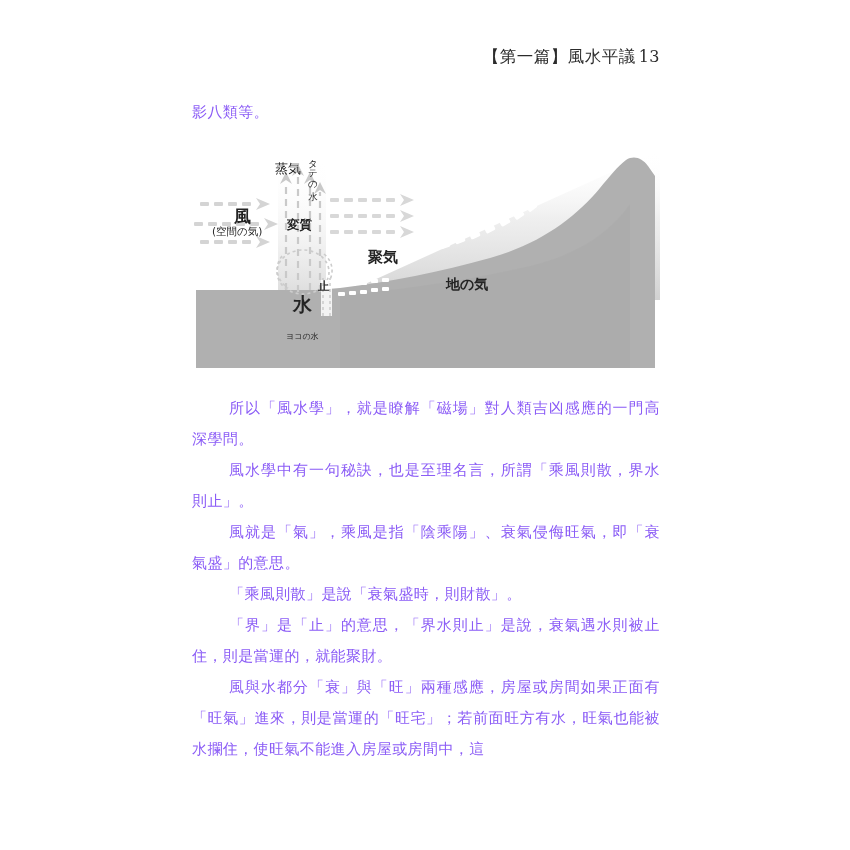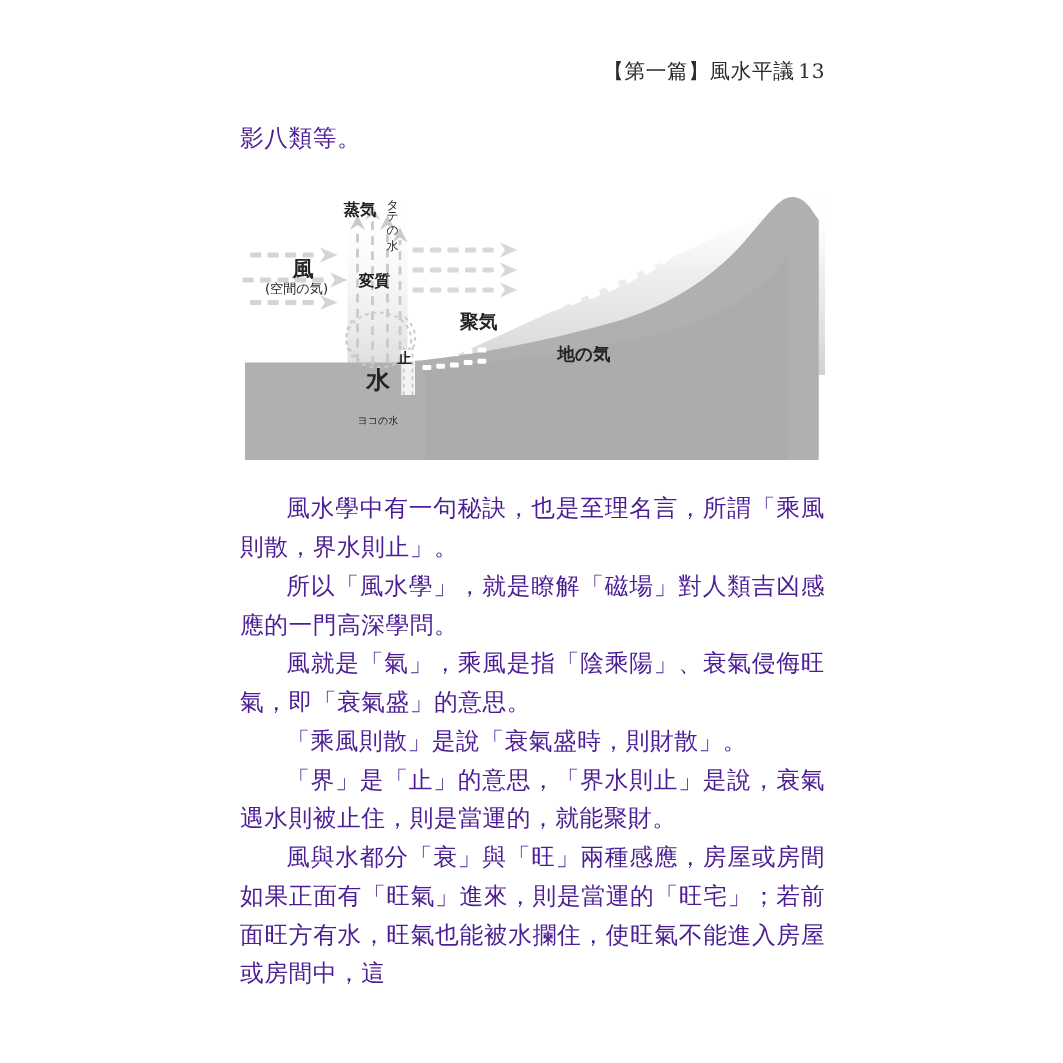--- a/index.html
+++ b/index.html
@@ -43,24 +43,24 @@
   }
 
   
   .body-col {
     position: absolute;
     left: 192px;
     top: 96px;
     width: 468px;
   }
   .para {
-    font-size: 19px;
+    font-size: 15px;
     line-height: 31px;
     letter-spacing: 0.4px;
-    color: #4c1d95;
+    color: #8b5cf6;
     text-align: justify;
     margin: 0;
     font-family: Liberation Sans, sans-serif;
   }
   .para.indent {
     text-indent: 37px;
   }
 
   .text-lower {
     position: absolute;
@@ -83,21 +83,21 @@
 
   .fig-label {
     position: absolute;
     font-family: "DejaVu Sans", "Liberation Sans", sans-serif;
     color: #232323;
     white-space: nowrap;
     line-height: 1.05;
   }
   .lbl-kaze        { left: 44px;  top: 68px;  font-size: 17px; font-weight: bold; }
   .lbl-kaze-sub    { left: 22px;  top: 86px;  font-size: 10.5px; }
-  .lbl-jyouki      { left: 85px;  top: 22px;  font-size: 13px; font-weight: bold; }
+  .lbl-jyouki      { left: 85px;  top: 22px;  font-size: 13px; font-weight: normal; }
   .lbl-tate        { left: 118px; top: 12px;  font-size: 9.5px;
                      writing-mode: vertical-rl; text-orientation: upright; }
   .lbl-henshitsu   { left: 97px;  top: 78px;  font-size: 12.5px; font-weight: bold; text-align: center; }
   .lbl-juki        { left: 178px; top: 110px; font-size: 15px; font-weight: bold; }
   .lbl-shi         { left: 128px; top: 140px; font-size: 11.5px; font-weight: bold; }
   .lbl-mizu        { left: 103px; top: 155px; font-size: 19px; font-weight: bold; }
   .lbl-yoko        { left: 96px;  top: 178px; font-size: 8px; margin-top: 15px; }
   .lbl-chi         { left: 228px; top: 137px; font-size: 14px; font-weight: bold; margin-left: 28px; }
 </style>
 </head>
@@ -269,21 +269,21 @@
     <div class="fig-label lbl-tate">タテの水</div>
     <div class="fig-label lbl-henshitsu">変質</div>
     <div class="fig-label lbl-juki">聚気</div>
     <div class="fig-label lbl-shi">止</div>
     <div class="fig-label lbl-mizu">水</div>
     <div class="fig-label lbl-yoko">ヨコの水</div>
     <div class="fig-label lbl-chi">地の気</div>
   </div>
 
   <div class="text-lower">
+    <p class="para indent">所以「風水學」，就是瞭解「磁場」對人類吉凶感應的一門高深學問。</p>
     <p class="para indent">風水學中有一句秘訣，也是至理名言，所謂「乘風則散，界水則止」。</p>
-    <p class="para indent">所以「風水學」，就是瞭解「磁場」對人類吉凶感應的一門高深學問。</p>
     <p class="para indent">風就是「氣」，乘風是指「陰乘陽」、衰氣侵侮旺氣，即「衰氣盛」的意思。</p>
     <p class="para indent">「乘風則散」是說「衰氣盛時，則財散」。</p>
     <p class="para indent">「界」是「止」的意思，「界水則止」是說，衰氣遇水則被止住，則是當運的，就能聚財。</p>
     <p class="para indent">風與水都分「衰」與「旺」兩種感應，房屋或房間如果正面有「旺氣」進來，則是當運的「旺宅」；若前面旺方有水，旺氣也能被水攔住，使旺氣不能進入房屋或房間中，這</p>
   </div>
 
 </div>
 
 </body></html>

